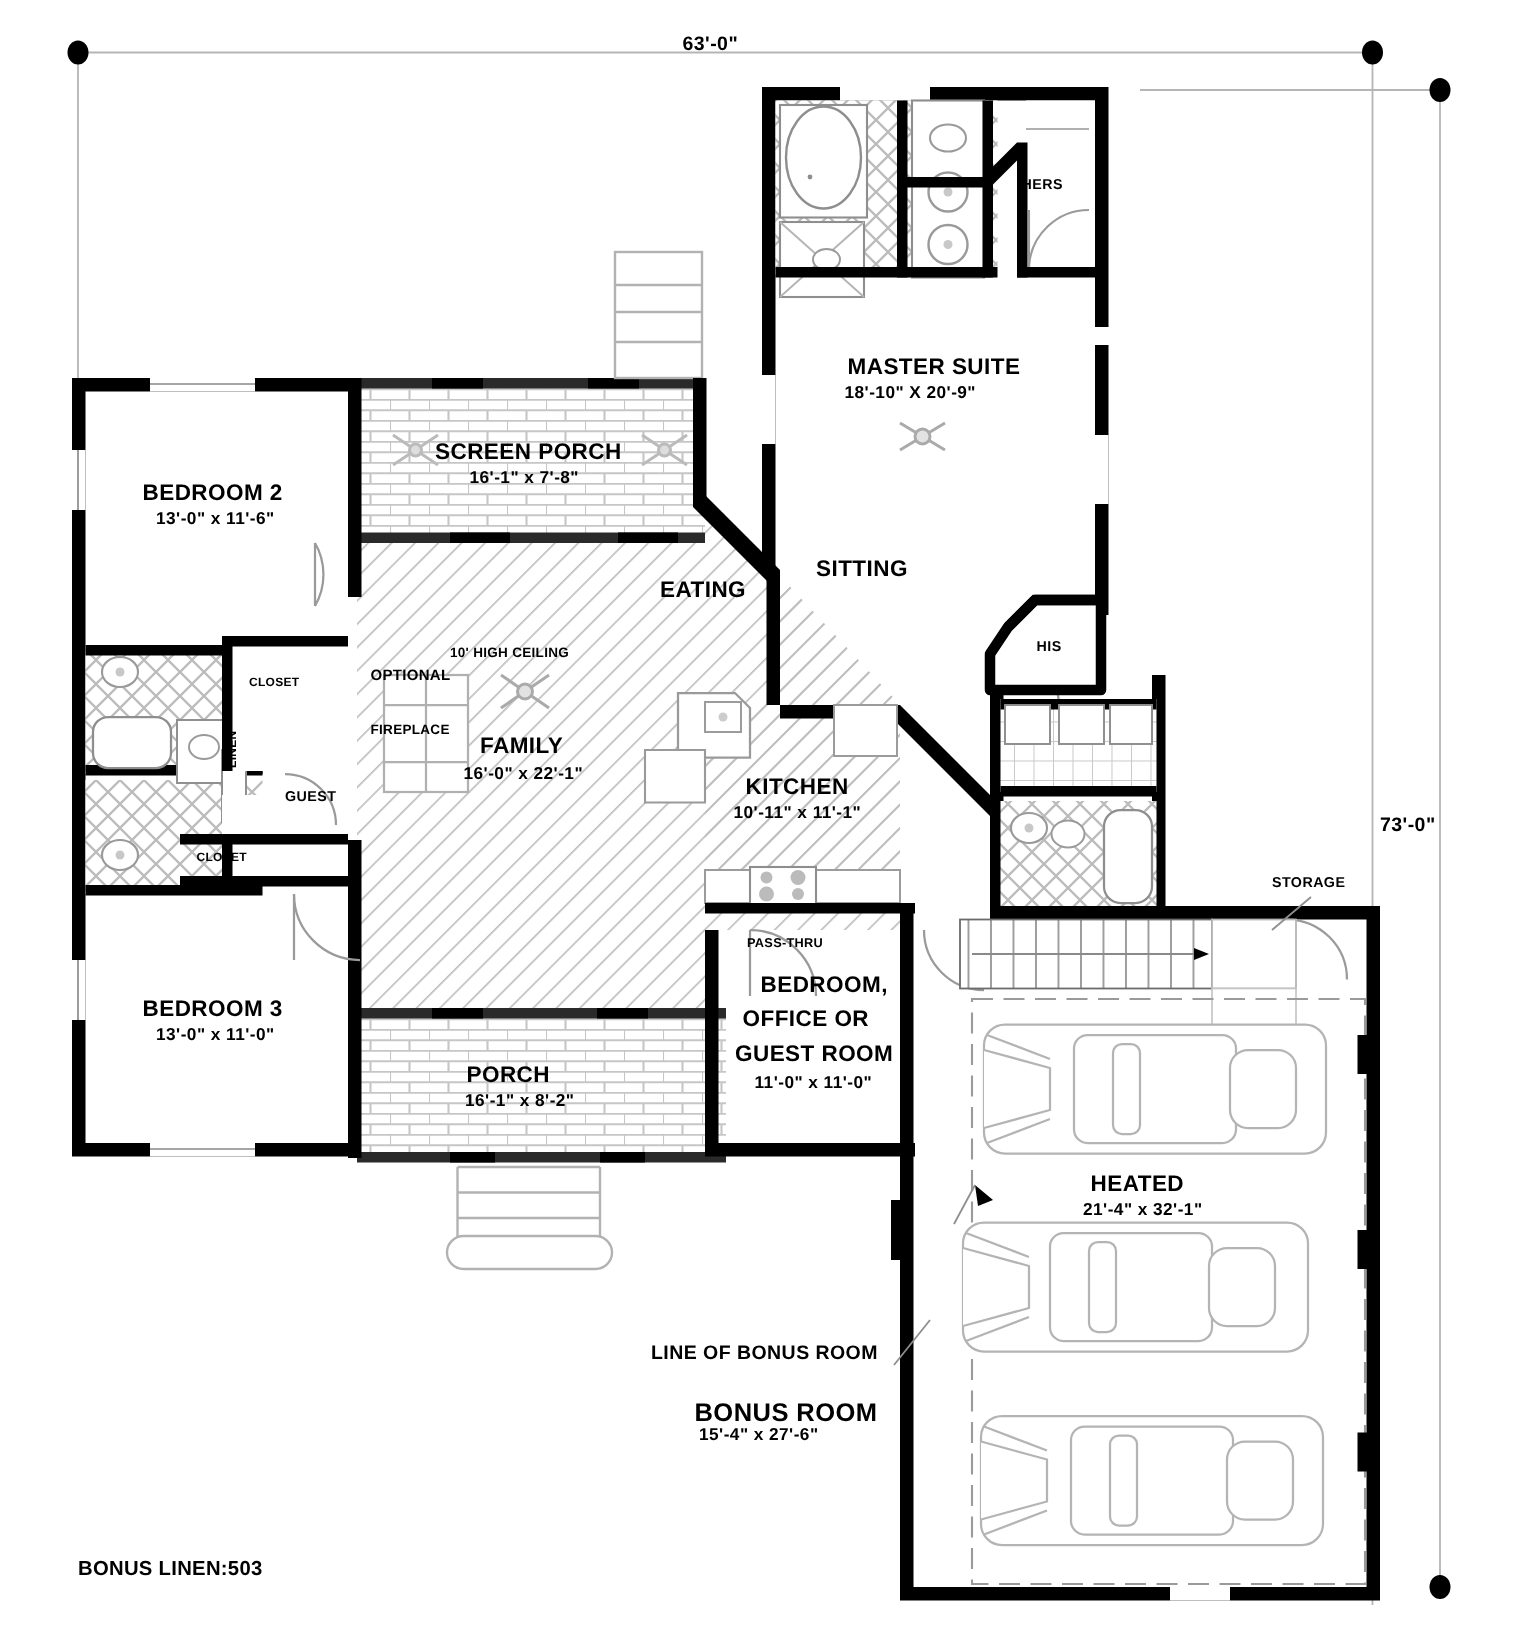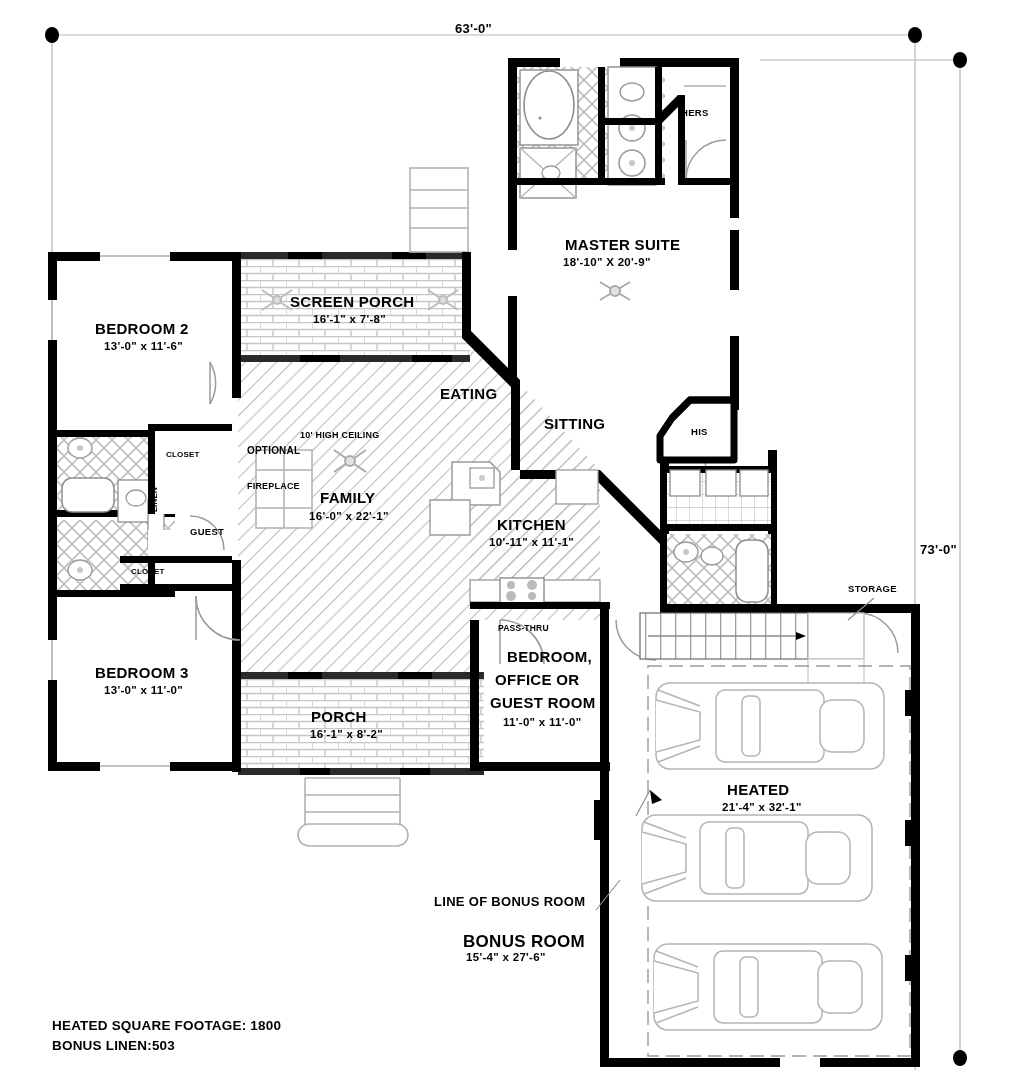--- a/index.html
+++ b/index.html
@@ -376,35 +376,34 @@
 
 <div class="lbl rm-name" style="left:727px;top:781px;">HEATED</div>
 <div class="lbl rm-dim" style="left:722px;top:801px;">21'-4" x 32'-1"</div>
 
 <div class="lbl rm-name" style="left:507px;top:648px;">BEDROOM,</div>
 <div class="lbl rm-name" style="left:495px;top:671px;">OFFICE OR</div>
 <div class="lbl rm-name" style="left:490px;top:694px;">GUEST ROOM</div>
 <div class="lbl rm-dim" style="left:503px;top:716px;">11'-0" x 11'-0"</div>
 
 <div class="lbl rm-name" style="left:440px;top:385px;">EATING</div>
-<div class="lbl rm-name" style="left:544px;top:371px;margin-top:44px;">SITTING</div>
-
-<div class="lbl small" style="left:681px;top:108px;">HERS</div>
+<div class="lbl rm-name" style="left:544px;top:371px;">SITTING</div>
+
+<div class="lbl small" style="left:681px;top:119px;">HERS</div>
 <div class="lbl small" style="left:691px;top:427px;">HIS</div>
 <div class="lbl small" style="left:848px;top:584px;">STORAGE</div>
 <div class="lbl small" style="left:190px;top:527px;">GUEST</div>
 <div class="lbl tiny" style="left:150px;top:512px;transform:rotate(-90deg);transform-origin:left top;">LINEN</div>
 <div class="lbl tiny" style="left:166px;top:450px;">CLOSET</div>
 <div class="lbl tiny" style="left:131px;top:567px;">CLOSET</div>
 
 <div class="lbl tiny" style="left:300px;top:430px;font-size:9px;">10' HIGH CEILING</div>
 <div class="lbl tiny" style="left:247px;top:445px;font-size:10px;">OPTIONAL</div>
 <div class="lbl tiny" style="left:247px;top:481px;font-size:9px;">FIREPLACE</div>
 <div class="lbl tiny" style="left:498px;top:624px;font-size:8.5px;">PASS-THRU</div>
 
 <div class="lbl" style="left:434px;top:895px;font-size:13px;">LINE OF BONUS ROOM</div>
 <div class="lbl rm-name" style="left:463px;top:932px;font-size:17px;">BONUS ROOM</div>
 <div class="lbl rm-dim" style="left:466px;top:951px;">15'-4" x  27'-6"</div>
 
-<div class="foot" style="left:52px;top:1016px;">HEATED SQUARE FOOTAGE: 1800</div>
 <div class="foot" style="left:52px;top:1036px;">BONUS LINEN:503</div>
 
 </div>
 
 </body></html>

